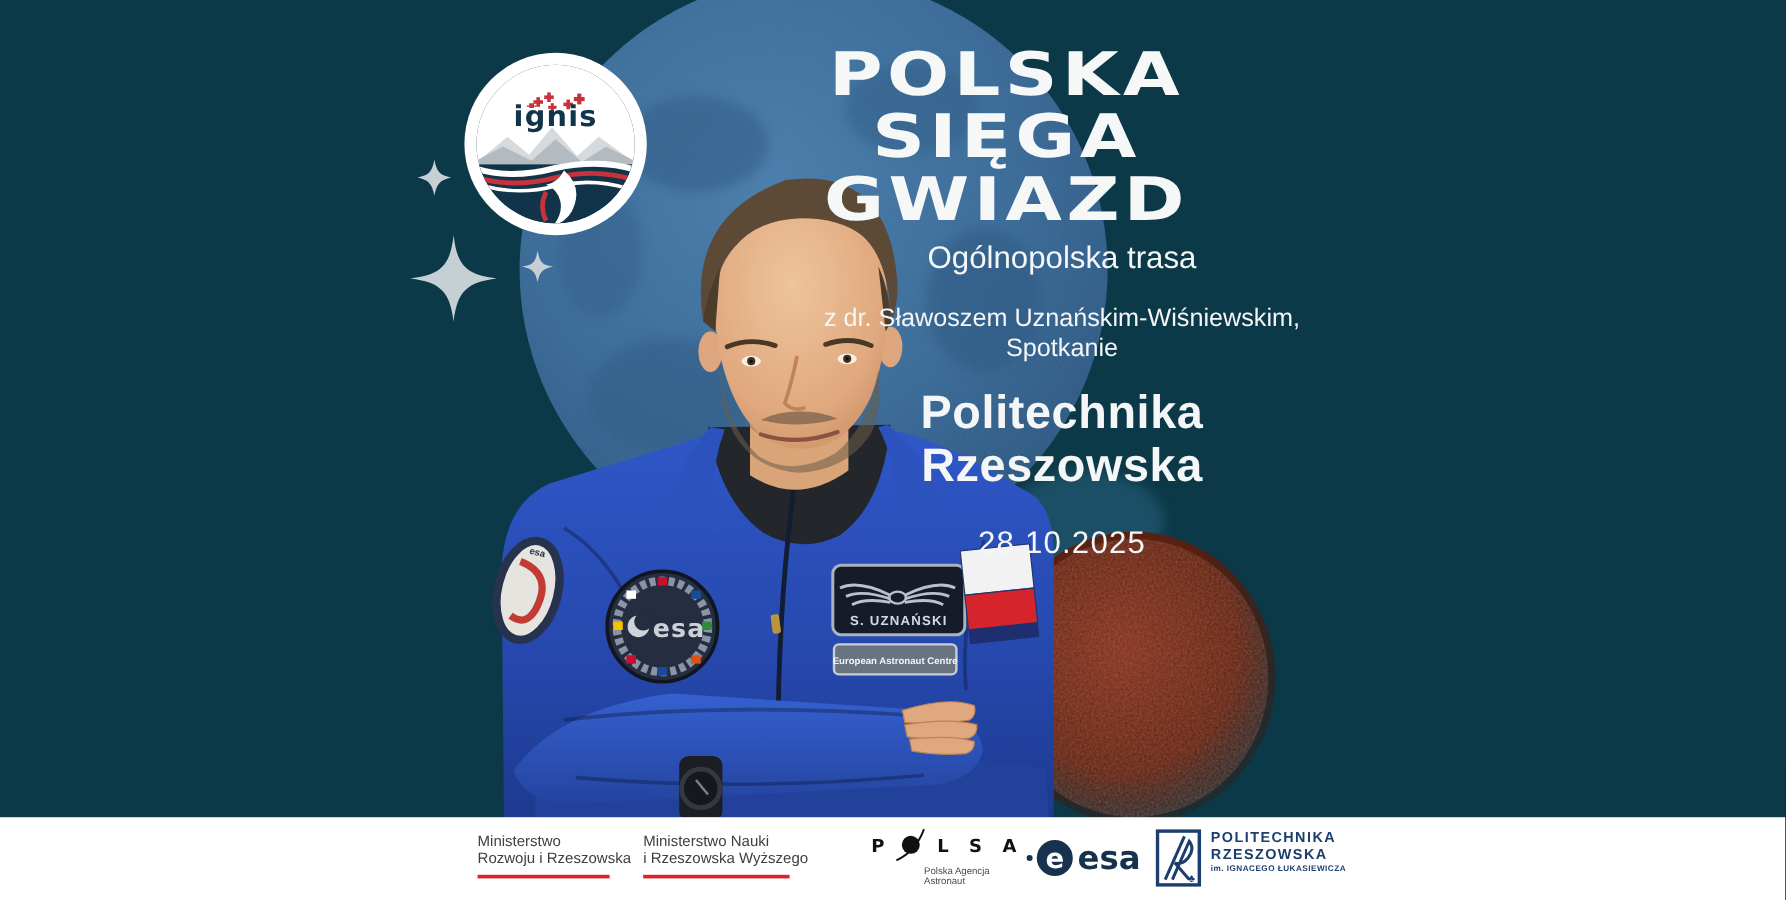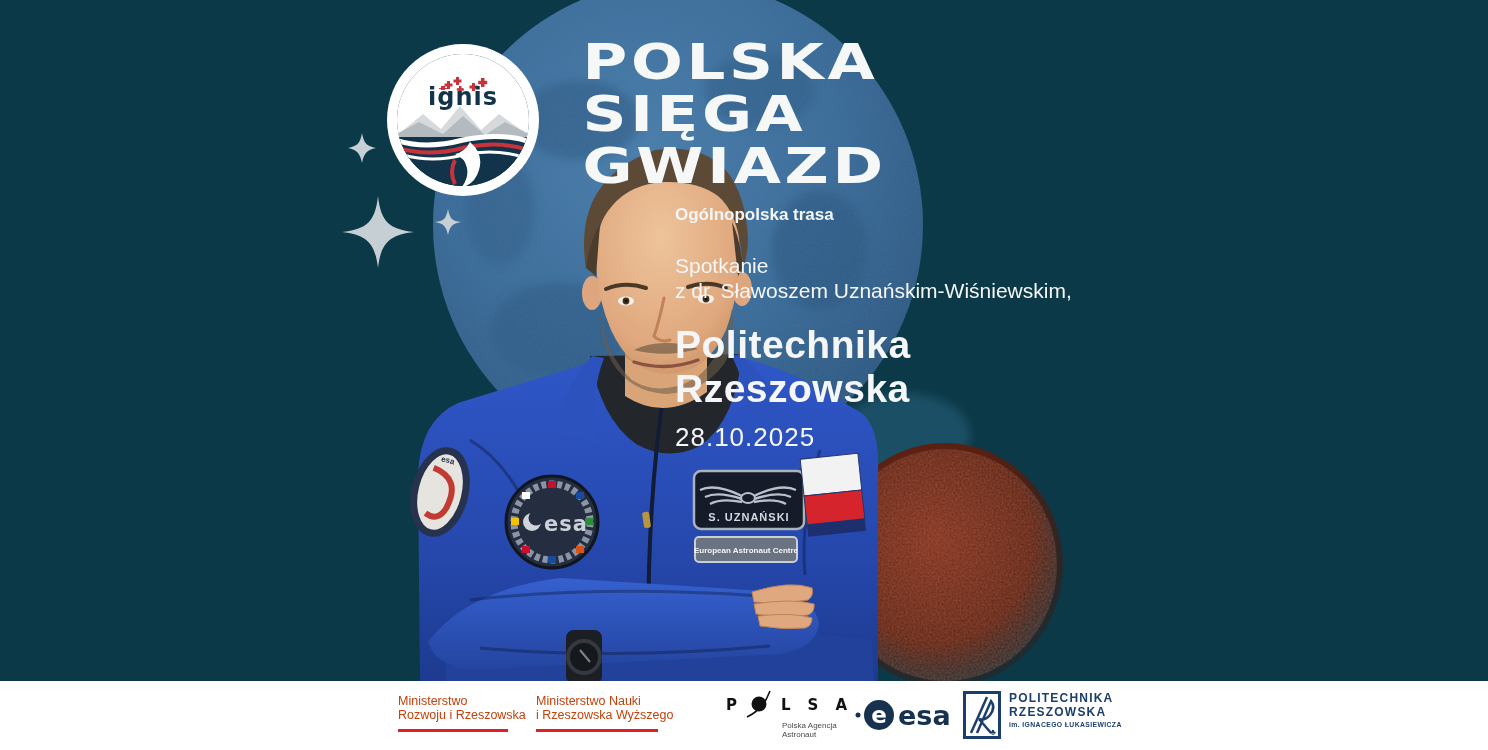--- a/index.html
+++ b/index.html
@@ -4,49 +4,49 @@
 <style>
   html,body{margin:0;padding:0;background:#222;}
   .poster{
     position:relative;width:1488px;height:750px;overflow:hidden;
     background:#0c3947;font-family:"Liberation Sans",sans-serif;
     -webkit-font-smoothing:antialiased;
   }
   .bg-layer{position:absolute;left:0;top:0;width:1488px;height:750px;}
   
   .right-col{
-    position:absolute;top:36px;right:393px;width:420px;text-align:left;
+    position:absolute;top:36px;right:393px;width:420px;text-align:center;
     color:#f4f6f7;z-index:30;
   }
   .title-line{
     font-family:"DejaVu Sans",sans-serif;font-weight:800;font-size:50px;
     line-height:52px;letter-spacing:3px;transform:scaleX(1.22);
     transform-origin:right center;white-space:nowrap;color:#f6f8f8;
   }
-  .subtitle{margin-top:10px;font-size:17px;line-height:25px;font-weight:700;}
+  .subtitle{margin-top:10px;font-size:26px;line-height:25px;font-weight:400;}
   .meeting{margin-top:26px;font-size:21px;line-height:25px;font-weight:400;}
   .venue{margin-top:20px;font-weight:700;font-size:39px;line-height:44px;letter-spacing:.5px;}
-  .date{margin-top:11px;font-size:26px;letter-spacing:1px;font-weight:400;}
+  .date{margin-top:26px;font-size:26px;letter-spacing:1px;font-weight:400;}
   
   .ignis{position:absolute;left:385px;top:42px;width:156px;height:156px;z-index:25;}
   
   .astronaut{position:absolute;left:370px;top:128px;z-index:20;}
   
   .footer{
     position:absolute;left:0;bottom:0;width:1488px;height:69px;background:#ffffff;z-index:40;
   }
-  .ministry{position:absolute;top:14px;font-size:12.5px;line-height:13.5px;color:#c2410c;}
+  .ministry{position:absolute;top:14px;font-size:12.5px;line-height:13.5px;color:#404040;}
   .ministry .bar{height:3px;background:#e31e24;margin-top:7px;}
   .m1{left:398px;} .m1 .bar{width:110px;}
   .m2{left:536px;} .m2 .bar{width:122px;}
   .polsa{position:absolute;left:726px;top:11px;color:#111;}
   .polsa-row{display:flex;align-items:center;gap:9px;height:26px;}
   .polsa-letter{font-family:"DejaVu Sans",sans-serif;font-weight:700;font-size:15px;letter-spacing:8px;}
   .polsa-letter.first{letter-spacing:0;}
-  .polsa-sub{margin-left:56px;margin-top:3px;font-size:8px;line-height:9px;color:#4a4a4a;}
+  .polsa-sub{margin-left:44px;margin-top:3px;font-size:8px;line-height:9px;color:#4a4a4a;}
   .esa-footer{position:absolute;left:854px;top:16px;display:flex;align-items:center;}
   .esa-word{font-family:"DejaVu Sans",sans-serif;font-weight:700;font-size:27px;color:#16324f;letter-spacing:0;margin-left:2px;}
   .prz{position:absolute;left:963px;top:10px;display:flex;gap:8px;align-items:flex-start;color:#1c3e6d;}
   .prz-l1{font-size:12px;font-weight:700;letter-spacing:1.2px;line-height:14px;}
   .prz-l2{font-size:12px;font-weight:700;letter-spacing:1.2px;line-height:14px;}
   .prz-l3{font-size:6.8px;font-weight:700;letter-spacing:.4px;line-height:10px;margin-top:1px;}
 </style>
 </head>
 <body>
 
@@ -287,22 +287,22 @@
   <div class="right-col">
     <div>
       <div class="title-line">POLSKA</div>
       <div class="title-line">SIĘGA</div>
       <div class="title-line">GWIAZD</div>
     </div>
     <div class="subtitle">
       <div>Ogólnopolska trasa</div>
     </div>
     <div class="meeting">
+      <div>z dr. Sławoszem Uznańskim-Wiśniewskim,</div>
       <div>Spotkanie</div>
-      <div>z dr. Sławoszem Uznańskim-Wiśniewskim,</div>
     </div>
     <div class="venue">
       <div>Politechnika</div>
       <div>Rzeszowska</div>
     </div>
     <div class="date">28.10.2025</div>
   </div>
 
   <div class="footer">
 

